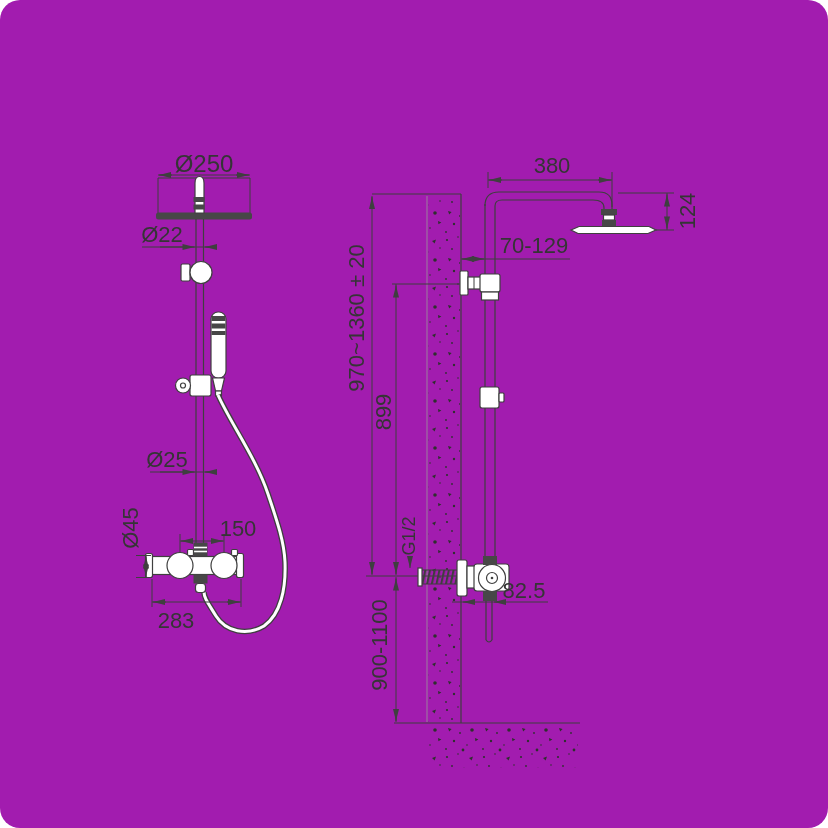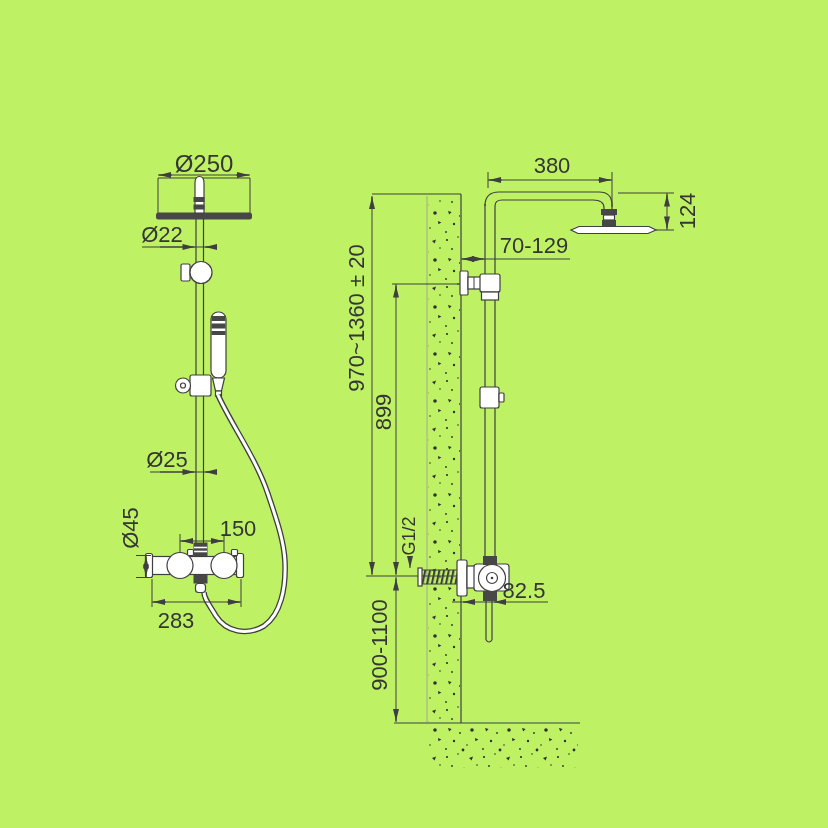--- a/index.html
+++ b/index.html
@@ -1,16 +1,16 @@
 <!DOCTYPE html>
 <html><head>
 <meta charset="utf-8">
 <style>
   html,body{margin:0;padding:0;background:#ffffff;}
-  #stage{position:relative;width:828px;height:828px;background:#bef264;overflow:hidden;}
+  #stage{position:relative;width:828px;height:828px;background:#a21caf;overflow:hidden;border-radius:20px;}
   svg{display:block;}
   .ln{stroke:#3f3f3f;stroke-width:1.2;fill:none;stroke-linecap:butt;}
   .thin{stroke:#3f3f3f;stroke-width:1;fill:none;}
   .faint{stroke:#9a9a9a;stroke-width:0.8;fill:none;}
   .wh{fill:#ffffff;stroke:#3f3f3f;stroke-width:1.2;}
   .dk{fill:#474747;stroke:none;}
   .dim{font-family:"Liberation Sans",sans-serif;font-size:22px;fill:#353535;}
   .dim.big{font-size:24px;}
   .dim.sm{font-size:18px;}
   text{dominant-baseline:central;}

